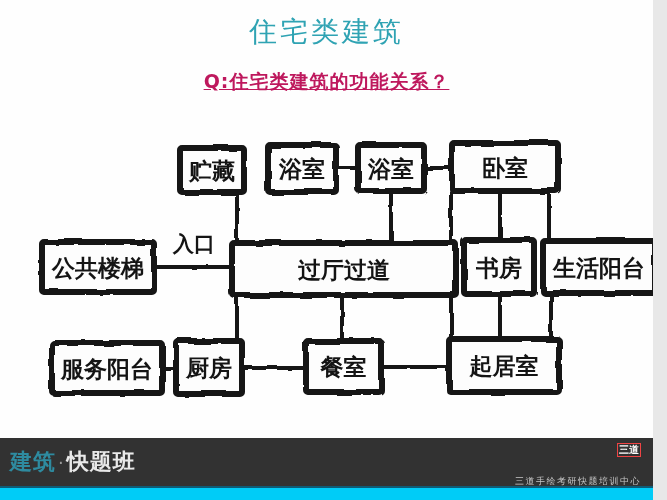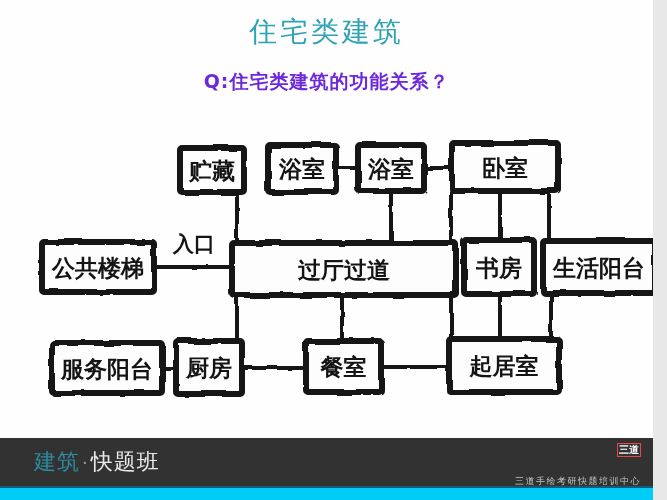--- a/index.html
+++ b/index.html
@@ -6,21 +6,21 @@
   .screen{
     position:relative;width:653px;height:500px;background:#fefefe;overflow:hidden;
     font-family:"DejaVu Sans","Liberation Sans",sans-serif;
   }
   .slide-title{
     position:absolute;top:13px;left:0;width:100%;text-align:center;
     font-size:28px;font-weight:500;letter-spacing:3px;color:var(--title-teal,#2FA3B3);
   }
   .question-line{
     position:absolute;top:69px;left:0;width:100%;text-align:center;
-    font-size:19px;font-weight:600;letter-spacing:1px;color:#6d28d9;
+    font-size:19px;font-weight:600;letter-spacing:1px;color:#be185d;text-decoration:underline;
   }
   svg.diagram{position:absolute;left:0;top:0;width:667px;height:500px;}
   .edge{stroke:var(--diagram-ink,#141414);stroke-width:4;stroke-linecap:butt;}
   .node-box{fill:#fdfdfd;stroke:var(--diagram-ink,#141414);stroke-width:6;stroke-linejoin:round;}
   .node-label{
     font-family:"DejaVu Sans","Liberation Sans",sans-serif;
     font-size:23px;font-weight:700;fill:var(--diagram-ink,#141414);
     text-anchor:middle;dominant-baseline:middle;
   }
   .entrance-label{
@@ -29,23 +29,23 @@
     text-anchor:middle;dominant-baseline:middle;
   }
   .footer-bar{
     position:absolute;left:0;top:438px;width:100%;height:48px;
     background:var(--footer-bg,#323232);
   }
   .footer-left{
     position:absolute;left:10px;top:50%;transform:translateY(-50%);
     font-size:22px;letter-spacing:1px;white-space:nowrap;
   }
-  .footer-brand{color:var(--brand-teal,#2E8BA0);font-weight:400;margin-left:24px;}
+  .footer-brand{color:var(--brand-teal,#2E8BA0);font-weight:700;}
   .footer-sep{color:#9a9a9a;font-size:18px;margin:0 2px;}
-  .footer-program{color:var(--footer-text,#E9E9E9);font-weight:400;margin-top:12px;}
+  .footer-program{color:var(--footer-text,#E9E9E9);font-weight:700;margin-top:12px;}
   .footer-logo{position:absolute;right:12px;top:5px;text-align:right;}
   .logo-row{display:flex;align-items:center;justify-content:flex-end;gap:3px;}
   .logo-main{color:#ffffff;font-size:24px;font-weight:800;letter-spacing:0.5px;line-height:1;}
   .logo-mark{color:#ffffff;font-size:10px;font-weight:700;border:1px solid #ef4444;padding:0 1px;line-height:1.2;}
   .logo-tagline{color:#c6c6c6;font-size:9px;letter-spacing:1.5px;margin-top:18px;white-space:nowrap;}
   .bottom-strip{
     position:absolute;left:0;top:486px;width:100%;height:14px;
     background:var(--bottom-bar-cyan,#00CCF7);border-top:2px solid #0e5c77;box-sizing:border-box;
   }
 </style>

